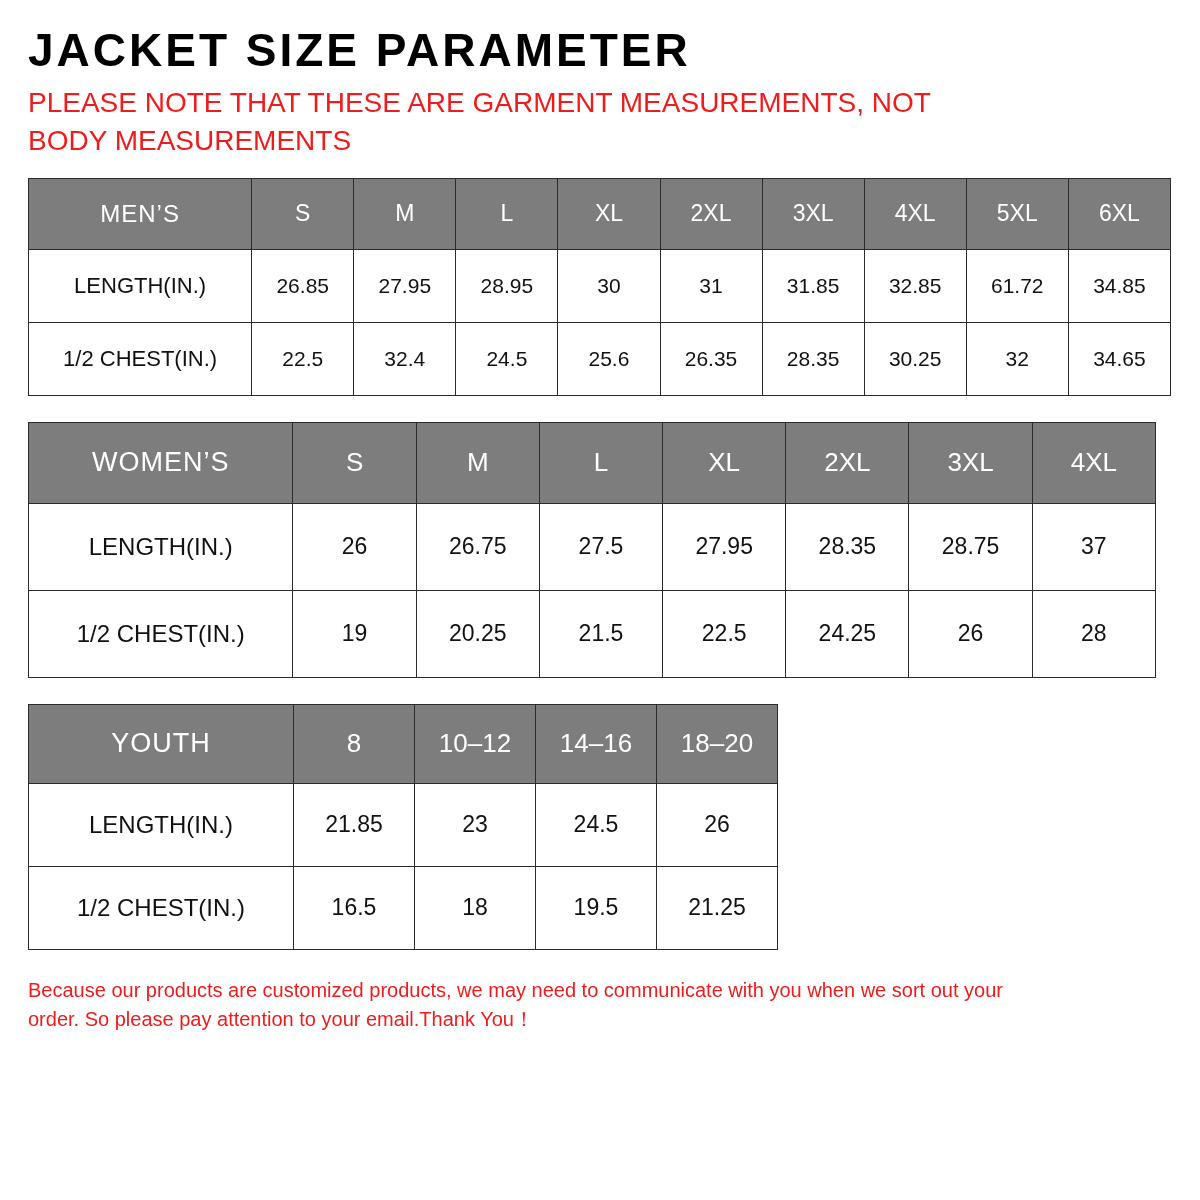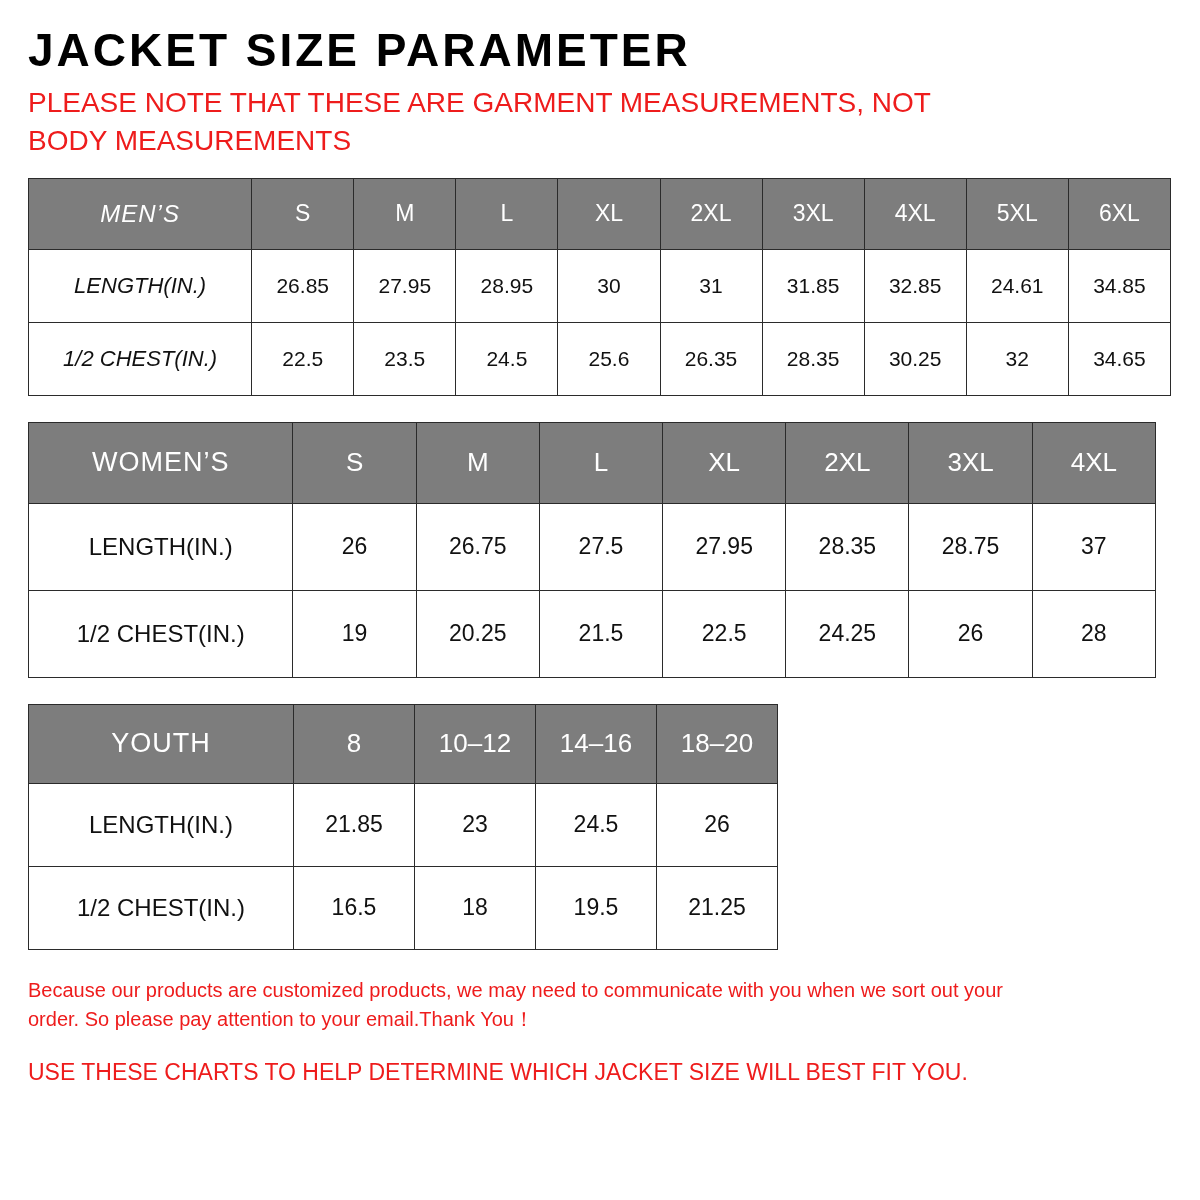--- a/index.html
+++ b/index.html
@@ -52,21 +52,21 @@
   }
   table.size-table tr.head td {
     background: #7d7d7d;
     color: #ffffff;
     font-weight: normal;
   }
   
   #table-mens { width: 1143px; }
   #table-mens td { height: 72px; font-size: 21px; }
   #table-mens tr.head td { height: 70px; font-size: 23px; }
-  #table-mens td.rowlabel { font-size: 22px; font-style: italic; }
+  #table-mens td.rowlabel { font-size: 22px; }
   #table-mens tr.head td.rowlabel { font-size: 24px; letter-spacing: 1px; }
 
   
   #table-women { width: 1128px; }
   #table-women td { height: 86px; font-size: 23px; }
   #table-women tr.head td { height: 80px; font-size: 26px; }
   #table-women td.rowlabel { font-size: 24px; }
   #table-women tr.head td.rowlabel { font-size: 27px; letter-spacing: 1px; margin-left: 29px; }
 
   
@@ -125,27 +125,27 @@
       </tr>
       <tr>
         <td class="rowlabel">LENGTH(IN.)</td>
         <td>26.85</td>
         <td>27.95</td>
         <td>28.95</td>
         <td>30</td>
         <td>31</td>
         <td>31.85</td>
         <td>32.85</td>
-        <td>24.61</td>
+        <td>61.72</td>
         <td>34.85</td>
       </tr>
       <tr>
         <td class="rowlabel">1/2 CHEST(IN.)</td>
         <td>22.5</td>
-        <td>23.5</td>
+        <td>32.4</td>
         <td>24.5</td>
         <td>25.6</td>
         <td>26.35</td>
         <td>28.35</td>
         <td>30.25</td>
         <td>32</td>
         <td>34.65</td>
       </tr>
     </tbody>
   </table>
@@ -222,15 +222,14 @@
         <td class="rowlabel">1/2 CHEST(IN.)</td>
         <td>16.5</td>
         <td>18</td>
         <td>19.5</td>
         <td>21.25</td>
       </tr>
     </tbody>
   </table>
 
   <p class="footer-red">Because our products are customized products, we may need to communicate with you when we sort out your order. So please pay attention to your email.Thank You！</p>
-  <p class="footer-red second">USE THESE CHARTS TO HELP DETERMINE WHICH JACKET SIZE WILL BEST FIT YOU.</p>
 
 </div>
 
 </body></html>

